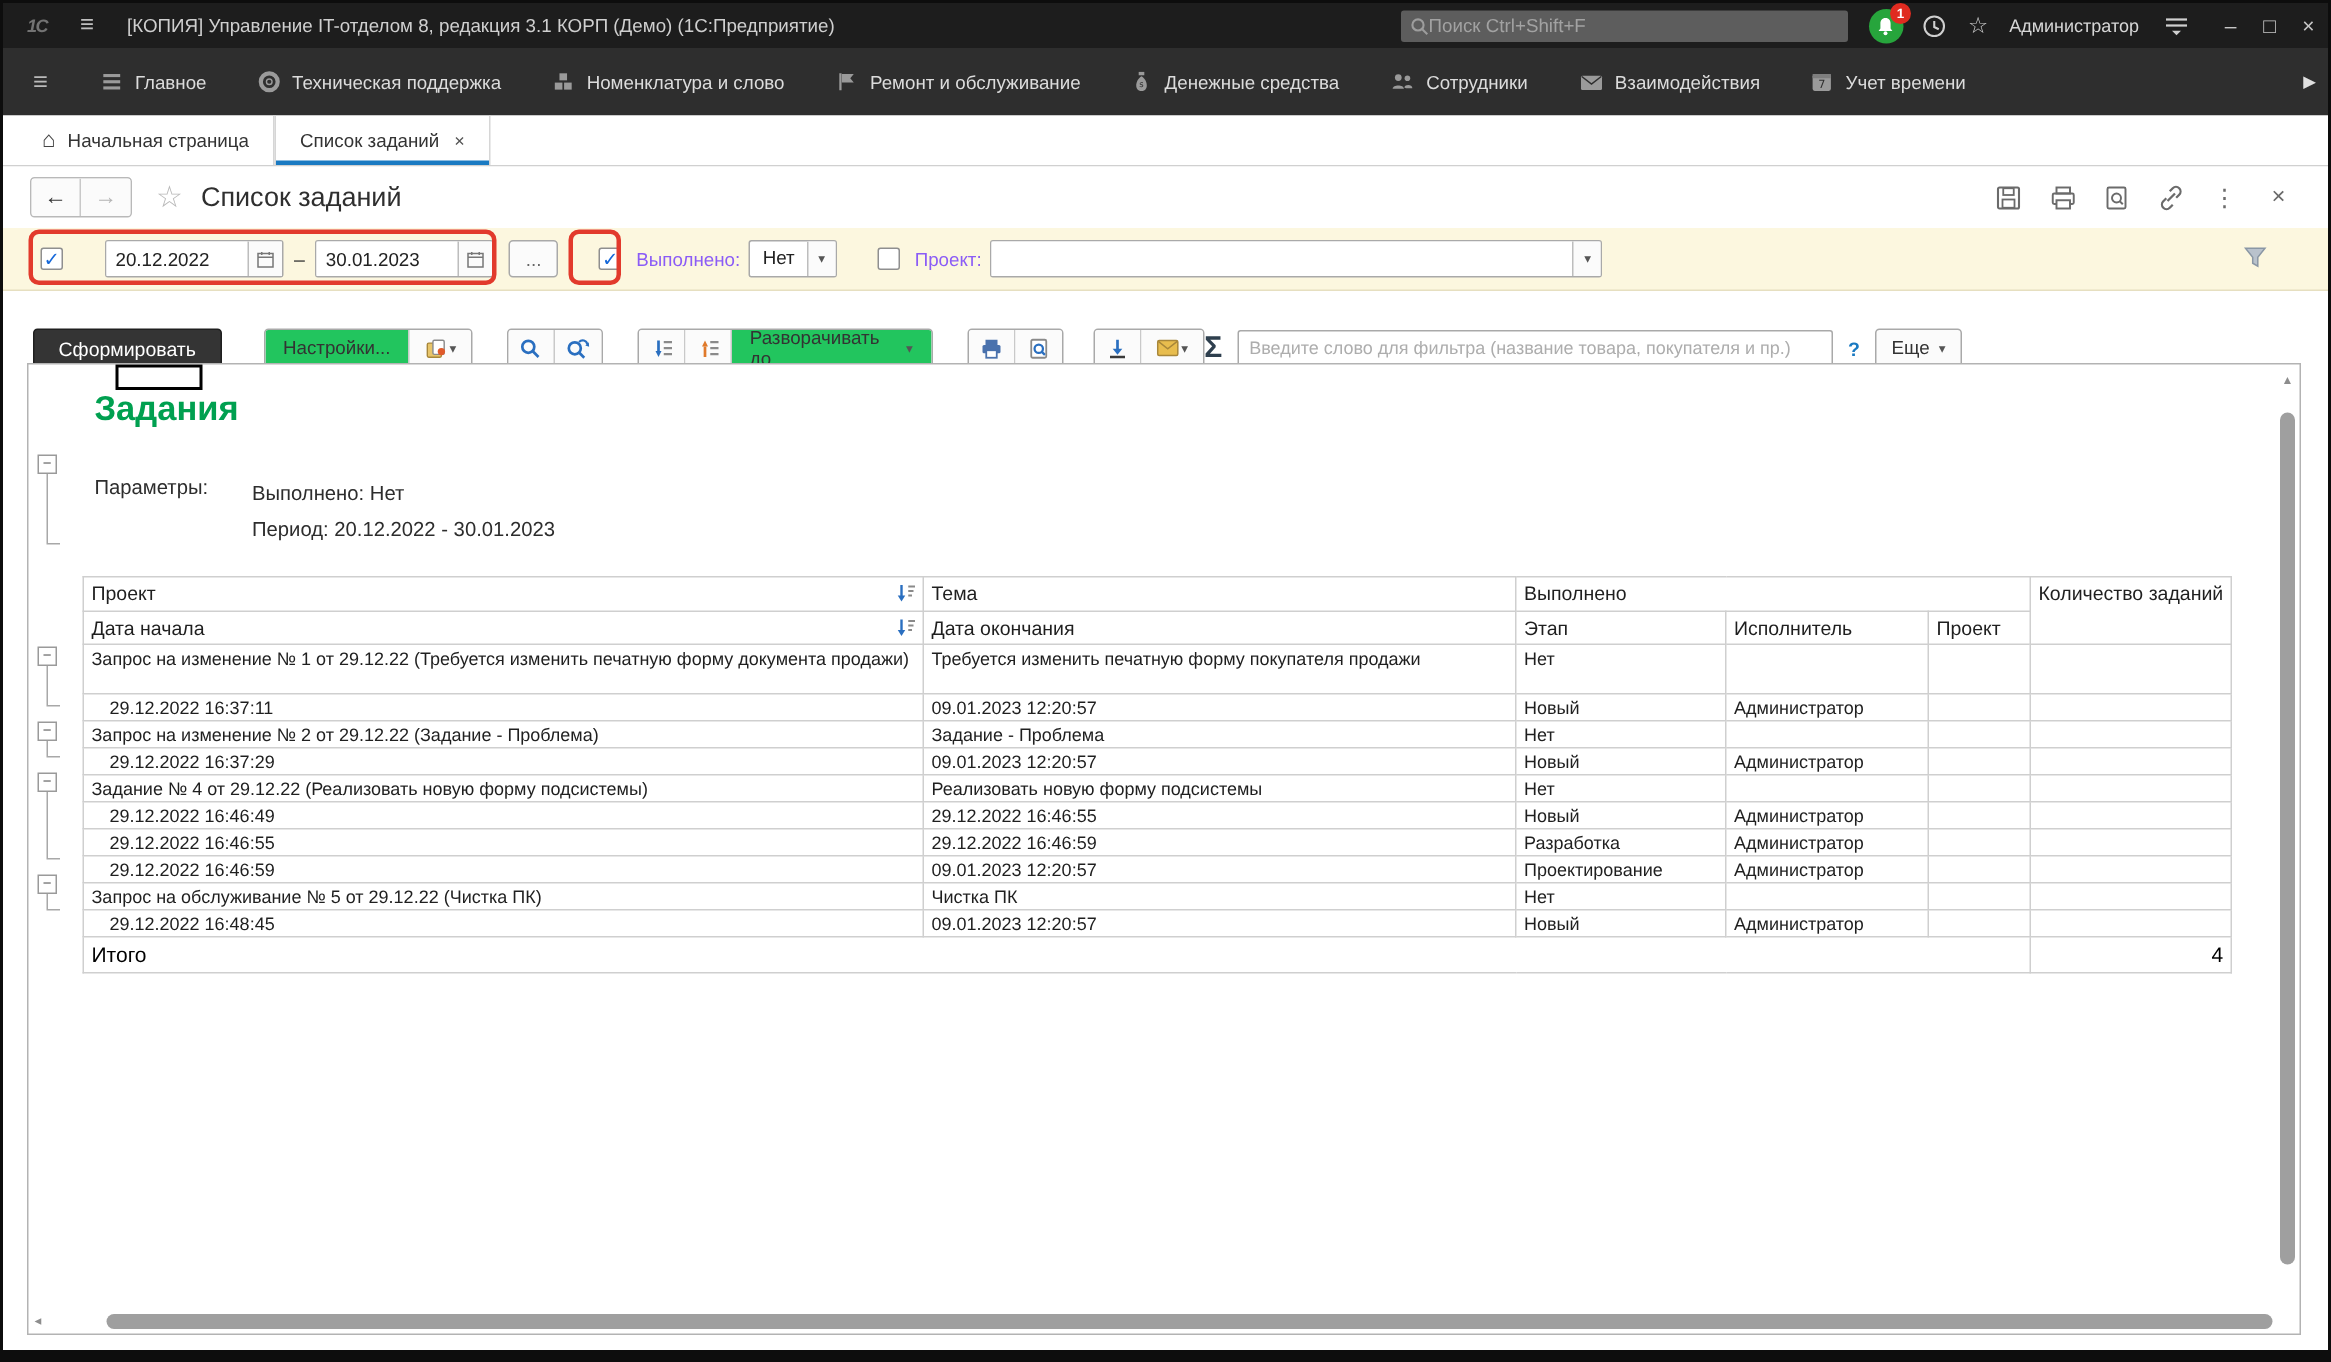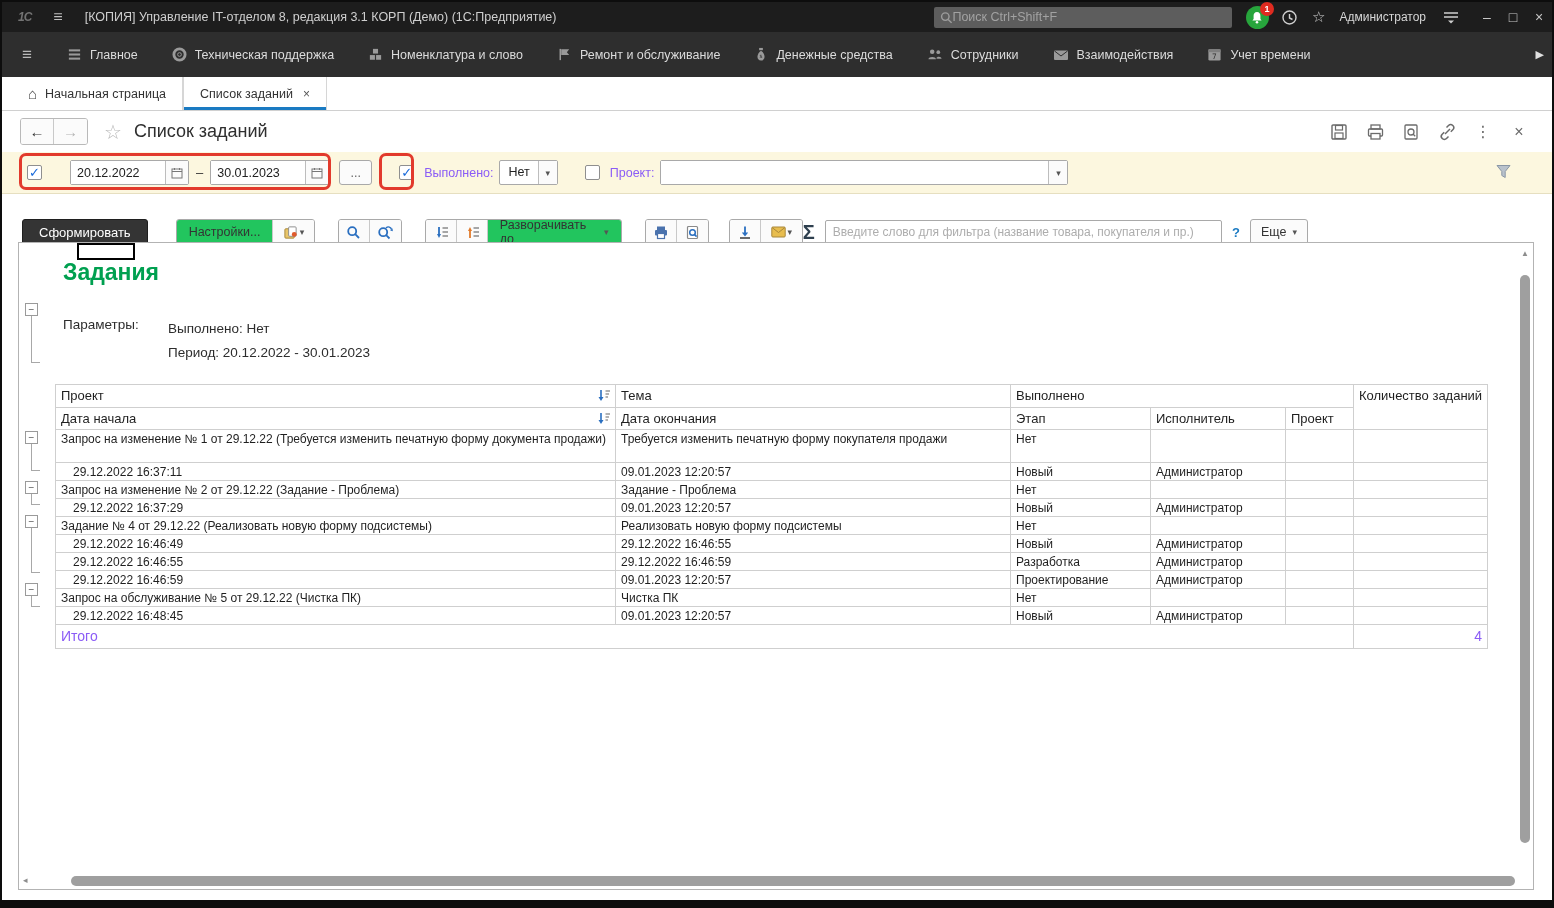--- a/index.html
+++ b/index.html
@@ -102,21 +102,21 @@
   
   .tbl { position:absolute; left:36px; top:141px; border-collapse:collapse; table-layout:fixed; }
   .tbl td, .tbl th { border:1px solid #cfcfcf; font-weight:normal; text-align:left; vertical-align:top; padding:2px 5px 1px 5px; color:#1f1f1f; overflow:hidden; white-space:nowrap; }
   .tbl th { font-size:13px; padding-top:3px; }
   .tbl td { font-size:12px; }
   .th-sort { position:relative; }
   .th-sort svg { position:absolute; right:4px; top:4px; }
   .hdr-count { white-space:normal; vertical-align:top; }
   td.indent { padding-left:17px; }
   td.wrap { white-space:normal; }
-  tr.total td { font-size:14px; padding:3px 5px; color:#8b5cf6; }
+  tr.total td { font-size:14px; padding:3px 5px; color:#000000; }
   td.num { text-align:right; font-size:13px; }
 
   
   .vscroll { position:absolute; right:2px; top:2px; width:12px; bottom:16px; }
   .vthumb { position:absolute; left:1px; top:30px; width:10px; height:568px; background:#9f9f9f; border-radius:5px; cursor:pointer; }
   .varrow { position:absolute; left:0; top:4px; width:12px; text-align:center; color:#8d8d8d; font-size:8px; cursor:pointer; }
   .hscroll { position:absolute; left:2px; bottom:2px; right:16px; height:12px; }
   .hthumb { position:absolute; left:50px; top:1px; right:2px; height:10px; background:#9f9f9f; border-radius:5px; cursor:pointer; }
   .harrow { position:absolute; left:2px; top:0; color:#8d8d8d; font-size:9px; cursor:pointer; }
 

